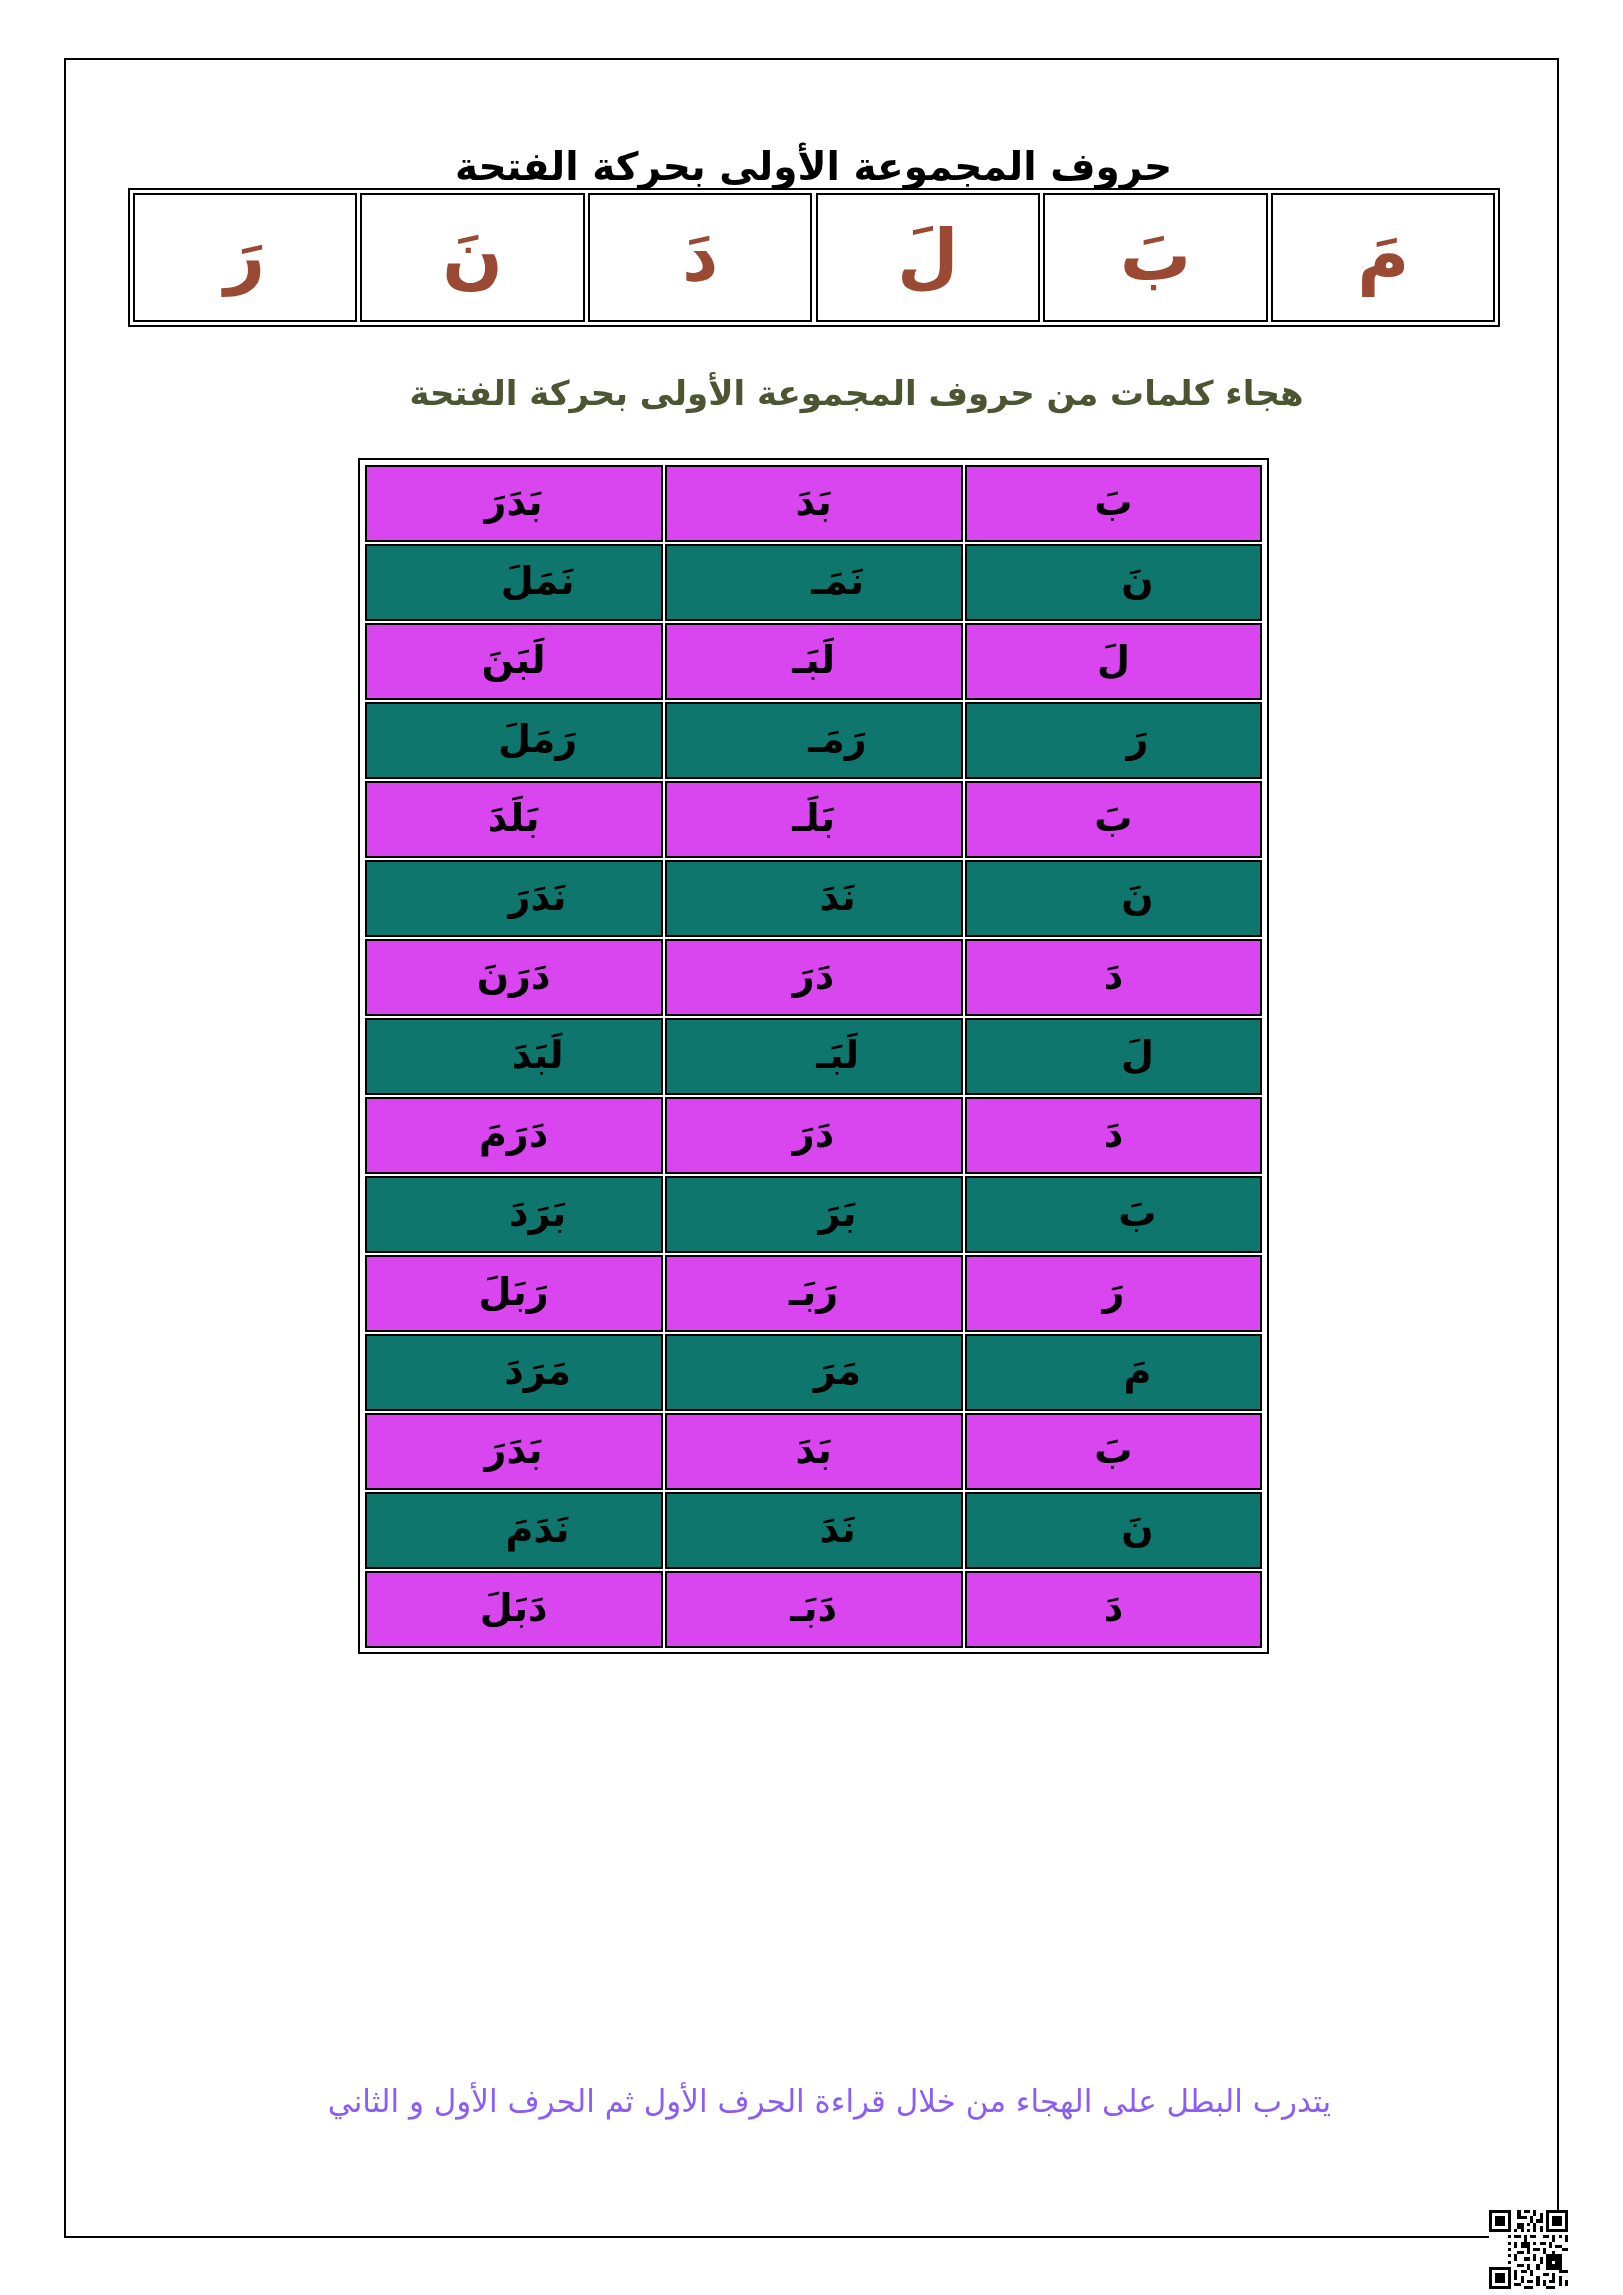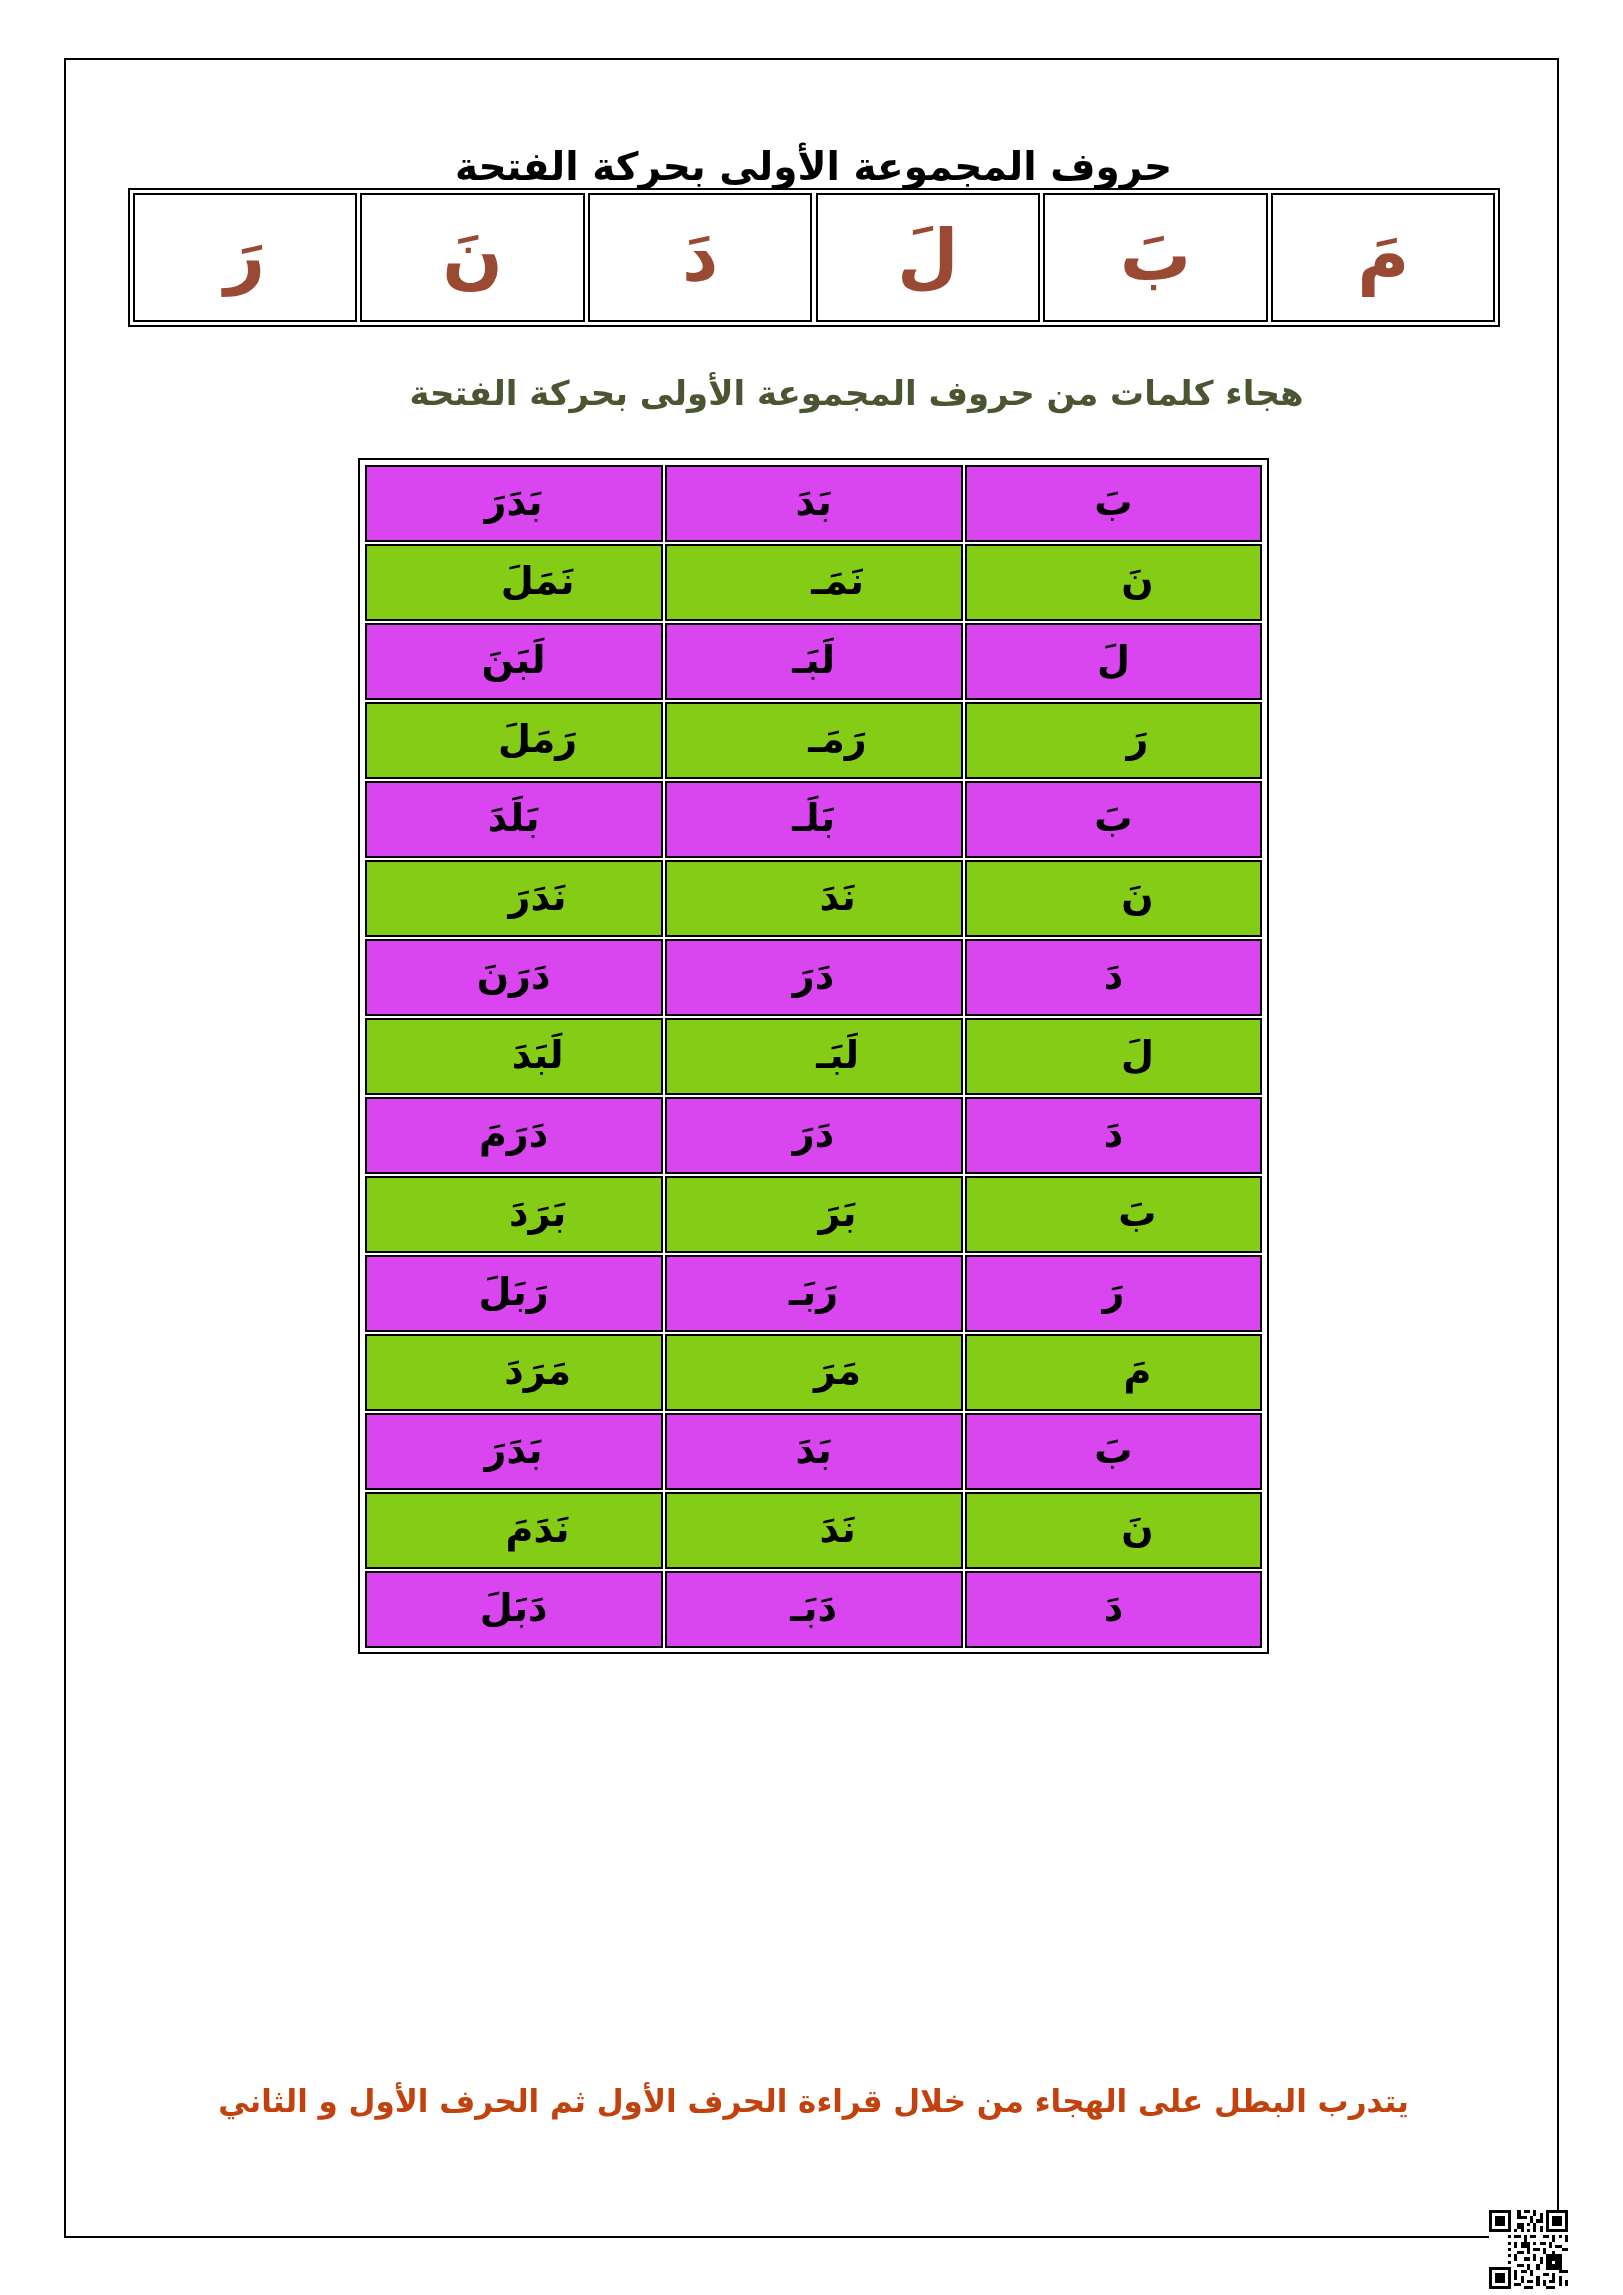--- a/index.html
+++ b/index.html
@@ -118,38 +118,38 @@
     vertical-align: middle;
     font-family: "DejaVu Sans", sans-serif;
     font-size: 38px;
     font-weight: bold;
     color: #000000;
     background: #d946ef;
     padding: 0;
     line-height: 1.05;
   }
   #spelling-table tr.shaded td {
-    background: #84cc16;
+    background: #0f766e;
     padding-left: 48px;
   }
   #spelling-table td.c-letter  { width: 33.33%; }
   #spelling-table td.c-two     { width: 33.33%; }
   #spelling-table td.c-three   { width: 33.34%; }
 
   
   .footer-line {
     position: absolute;
     width: 1495px;
-    left: 0;
+    left: 16px;
     text-align: center;
     direction: rtl;
     font-family: "DejaVu Sans", sans-serif;
     font-size: 31px;
-    font-weight: bold;
-    color: #c2410c;
+    font-weight: normal;
+    color: #8b5cf6;
   }
   #footer-line-1 { top: 2023px; }
   #footer-line-2 { top: 2104px; }
 
   
   #qr-block {
     position: absolute;
     left: 1489px;
     top: 2210px;
     width: 79px;

